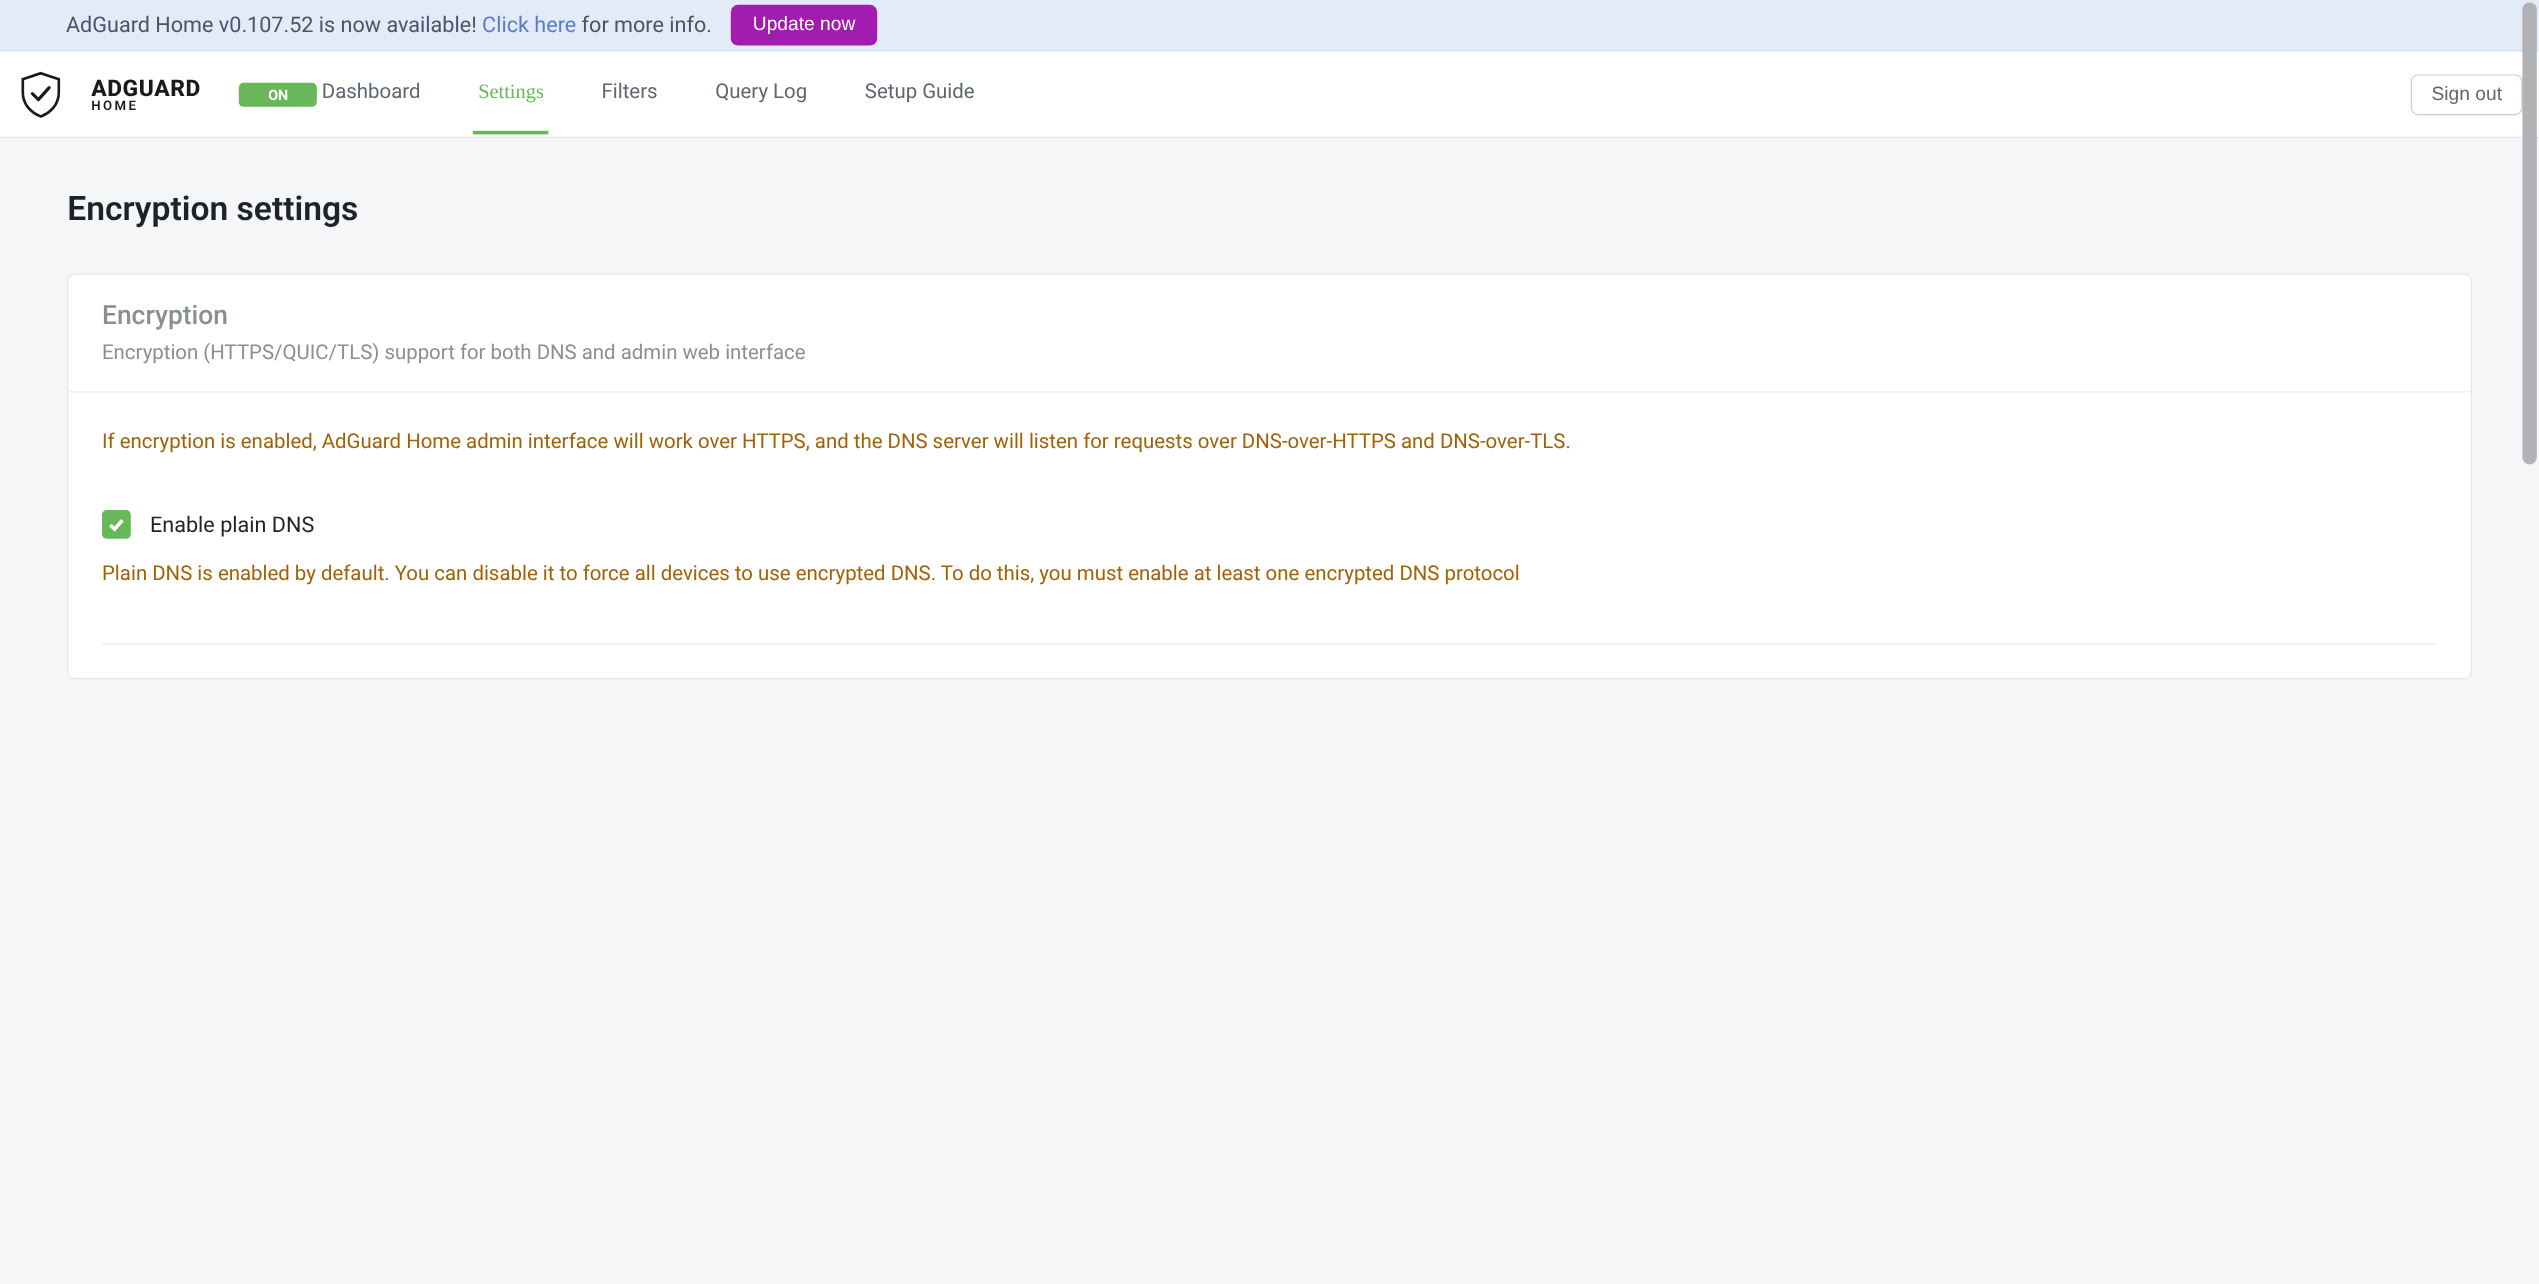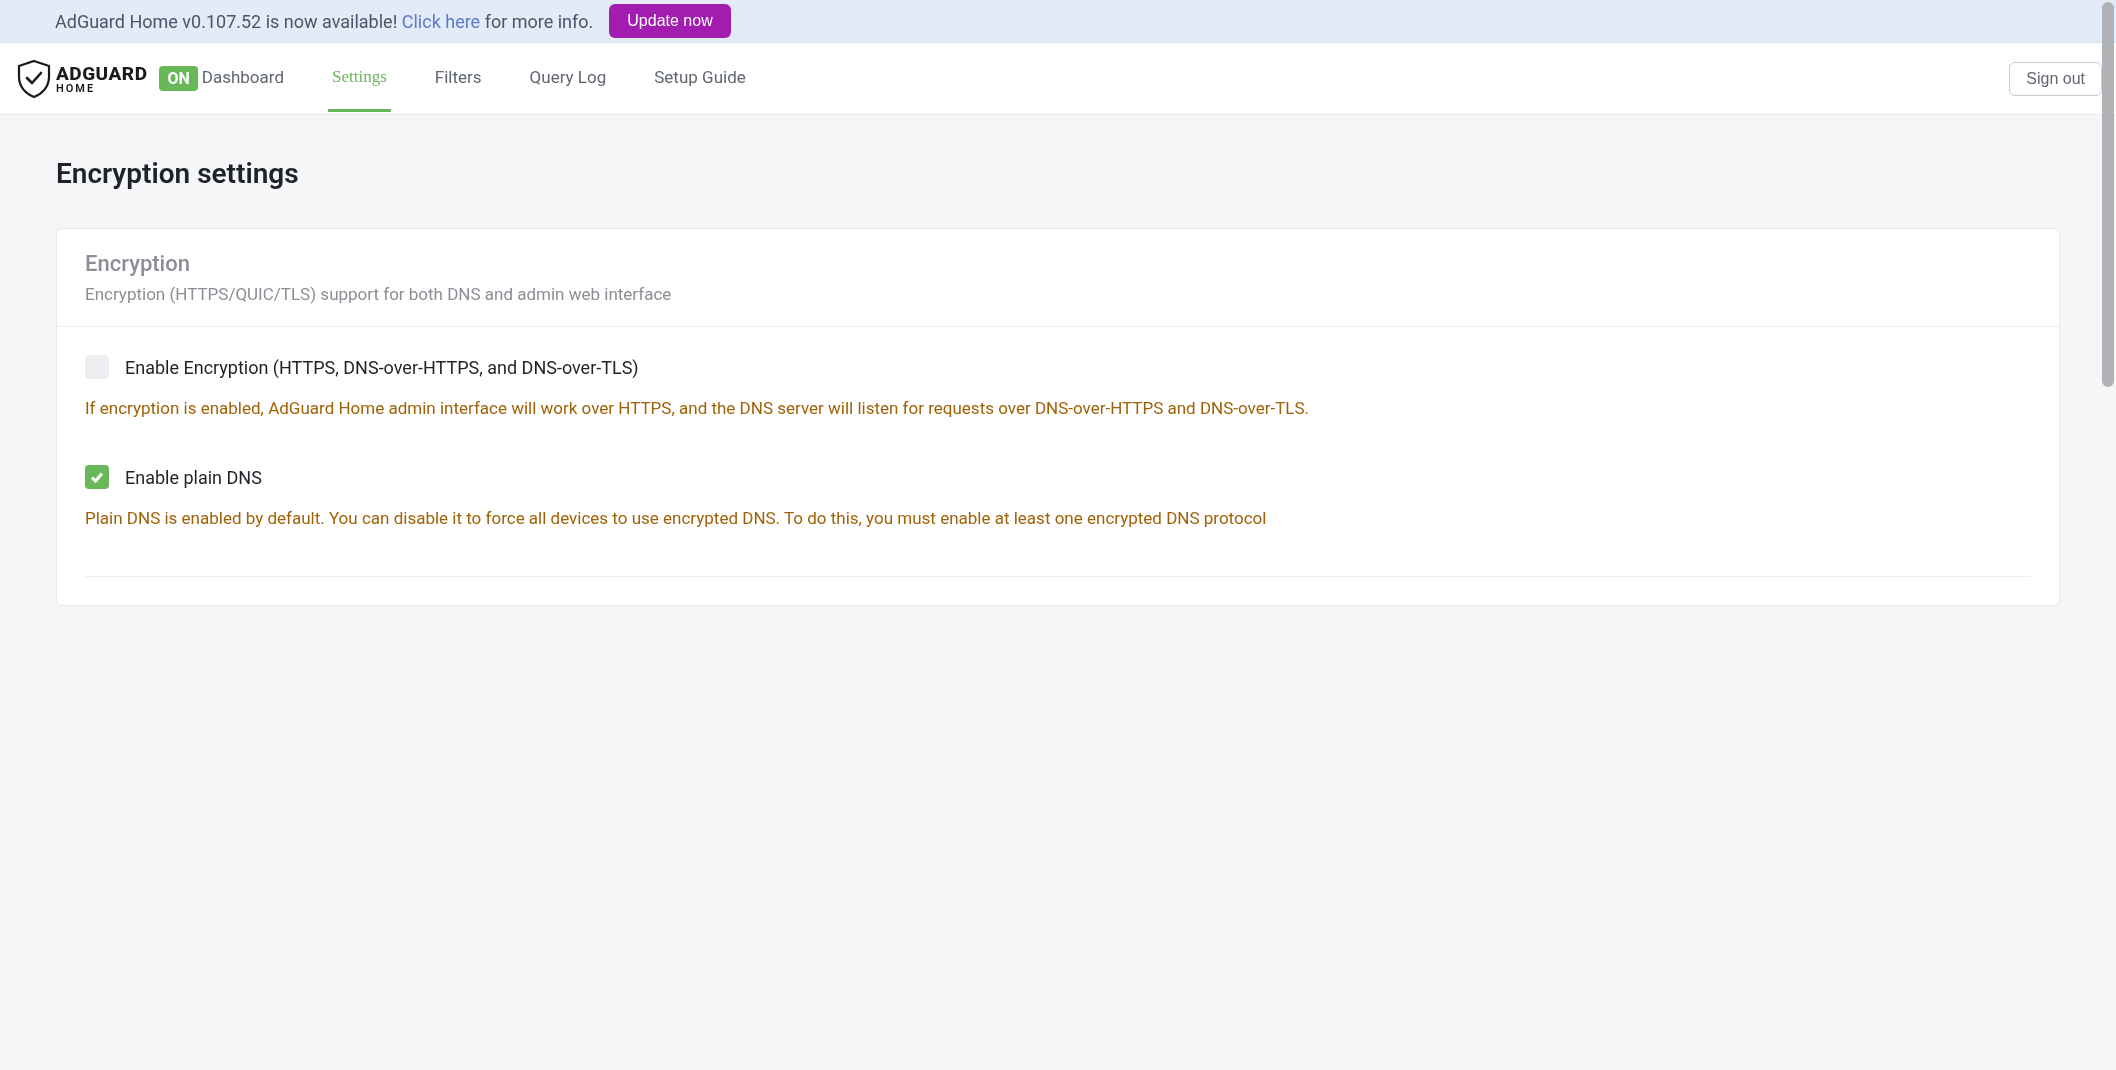--- a/index.html
+++ b/index.html
@@ -38,36 +38,36 @@
   background: #fff;
   display: flex;
   align-items: center;
   padding: 0 14px;
   height: 72px;
   border-bottom: 1px solid #e5e7eb;
 }
 .brand {
   display: flex;
   align-items: center;
-  gap: 2px;
+  gap: 22px;
 }
 .shield {
   width: 40px;
   height: 40px;
 }
 .brand-text { display: flex; flex-direction: column; line-height: 1; }
 .brand-top { font-weight: 800; font-size: 19px; letter-spacing: 0.5px; color: #1a1a1a; }
 .brand-bot { font-size: 11px; letter-spacing: 2px; color: #1a1a1a; font-weight: 600; }
 .badge-on {
   margin-left: 10px;
   background: #68b758;
   color: #fff;
   font-weight: 700;
-  font-size: 16px;
-  padding: 3px 8px;
+  font-size: 12px;
+  padding: 3px 24px;
   border-radius: 4px;
 }
 .nav {
   display: flex;
   gap: 40px;
 }
 .nav-item {
   font-size: 17px;
   color: #5f6671;
   text-decoration: none;
@@ -198,24 +198,20 @@
   <h1 class="page-title">Encryption settings</h1>
 
   <div class="card">
     <div class="card-header">
       <div class="card-title">Encryption</div>
       <div class="card-sub">Encryption (HTTPS/QUIC/TLS) support for both DNS and admin web interface</div>
     </div>
     <div class="card-body">
 
       <div class="opt">
-        <label class="opt-head">
-          <span class="checkbox unchecked"></span>
-          <span class="opt-label">Enable Encryption (HTTPS, DNS-over-HTTPS, and DNS-over-TLS)</span>
-        </label>
         <div class="opt-desc">If encryption is enabled, AdGuard Home admin interface will work over HTTPS, and the DNS server will listen for requests over DNS-over-HTTPS and DNS-over-TLS.</div>
       </div>
 
       <div class="opt">
         <label class="opt-head">
           <span class="checkbox checked">
             <svg width="16" height="16" viewBox="0 0 16 16">
               <path class="check-mark" d="M3 8.5 L6.5 12 L13 4.5"></path>
             </svg>
           </span>

